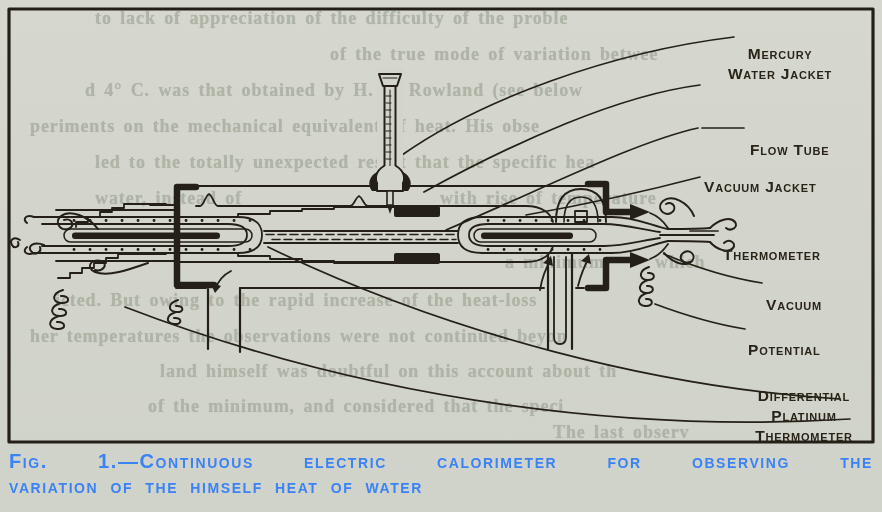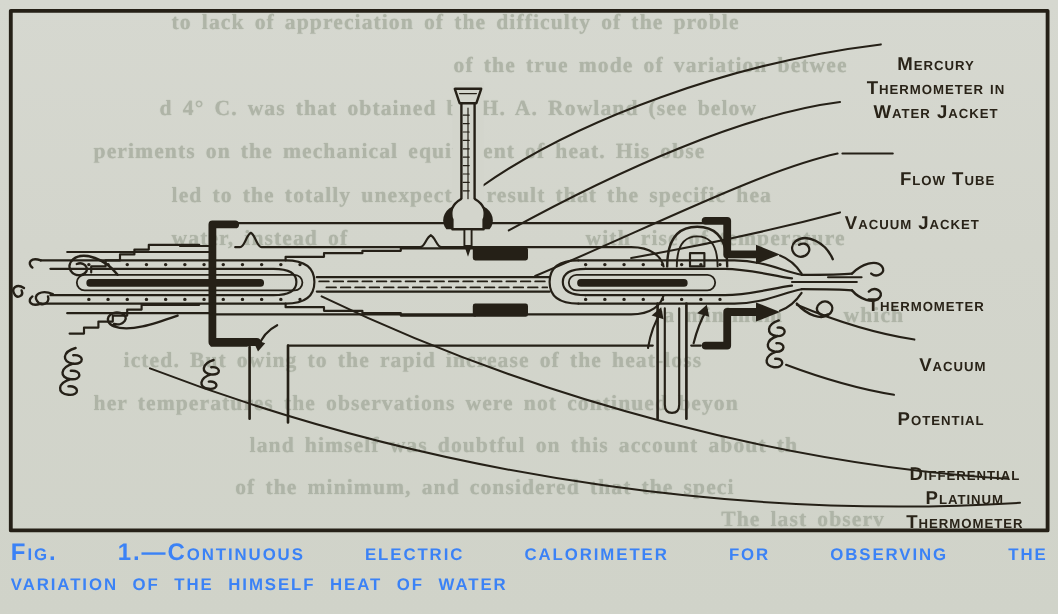--- a/index.html
+++ b/index.html
@@ -3,21 +3,21 @@
 <meta charset="utf-8">
 <style>
   html,body{margin:0;padding:0;}
   body{
     width:882px;height:512px;overflow:hidden;position:relative;
     background:linear-gradient(180deg,#d6d8d0 0%,#d3d5cc 40%,#d0d3c9 100%);
     font-family:"Liberation Sans",sans-serif;
   }
   .page{position:absolute;inset:0;}
   
-  .ghost-layer{position:absolute;inset:0;filter:blur(.5px);opacity:.85;margin-left:48px;}
+  .ghost-layer{position:absolute;inset:0;filter:blur(.5px);opacity:.85;}
   .ghost{
     position:absolute;white-space:nowrap;
     font-family:"Liberation Serif",serif;font-size:18px;font-weight:bold;
     color:#a9afa1;letter-spacing:.9px;word-spacing:3px;
     text-shadow:0 0 1px #aab0a2;
   }
   svg.diagram{position:absolute;left:0;top:0;}
   
   .callout{
     position:absolute;font-weight:bold;font-variant:small-caps;
@@ -173,21 +173,20 @@
       <path d="M384,166 C377,170 374,177 377,183 L377,191 H403 L403,183 C406,177 403,170 396,166" fill="#d3d5cc" stroke-width="2"></path>
       <path d="M377,172 C369,176 367,185 372,191 L377,191 Z" fill="currentColor" stroke="none"></path>
       <path d="M403,172 C411,176 413,185 408,191 L403,191 Z" fill="currentColor" stroke="none"></path>
       <rect x="387" y="191" width="6" height="14" fill="#d3d5cc" stroke-width="1.6"></rect>
       <path d="M387,205 L393,205 L390,214 Z" fill="currentColor" stroke="none"></path>
     </g>
   </svg>
 
   <div class="callout center" style="left:696px;top:23px;width:168px">
     <span>Mercury</span>
-    <span>Thermometer in</span>
     <span>Water Jacket</span>
   </div>
 
   <div class="callout" style="left:750px;top:119px">Flow Tube</div>
 
   <div class="callout" style="left:704px;top:156px">Vacuum Jacket</div>
 
   <div class="callout" style="left:723px;top:224px">Thermometer</div>
 
   <div class="callout" style="left:766px;top:274px">Vacuum</div>

